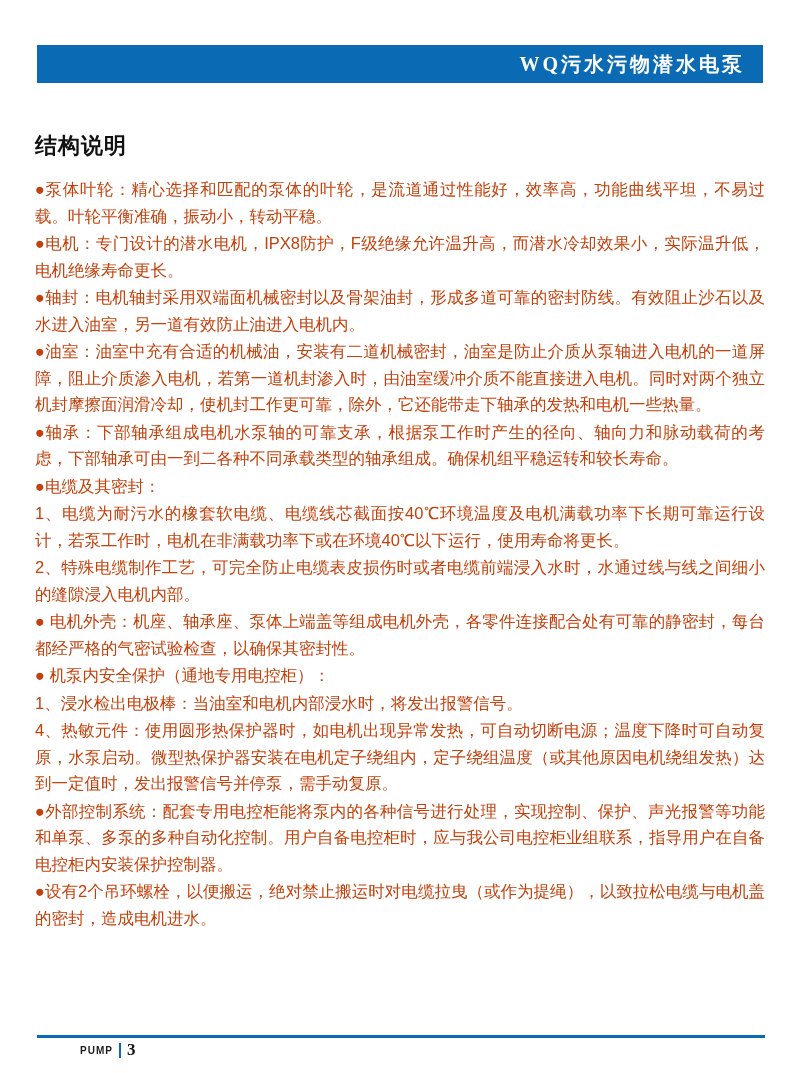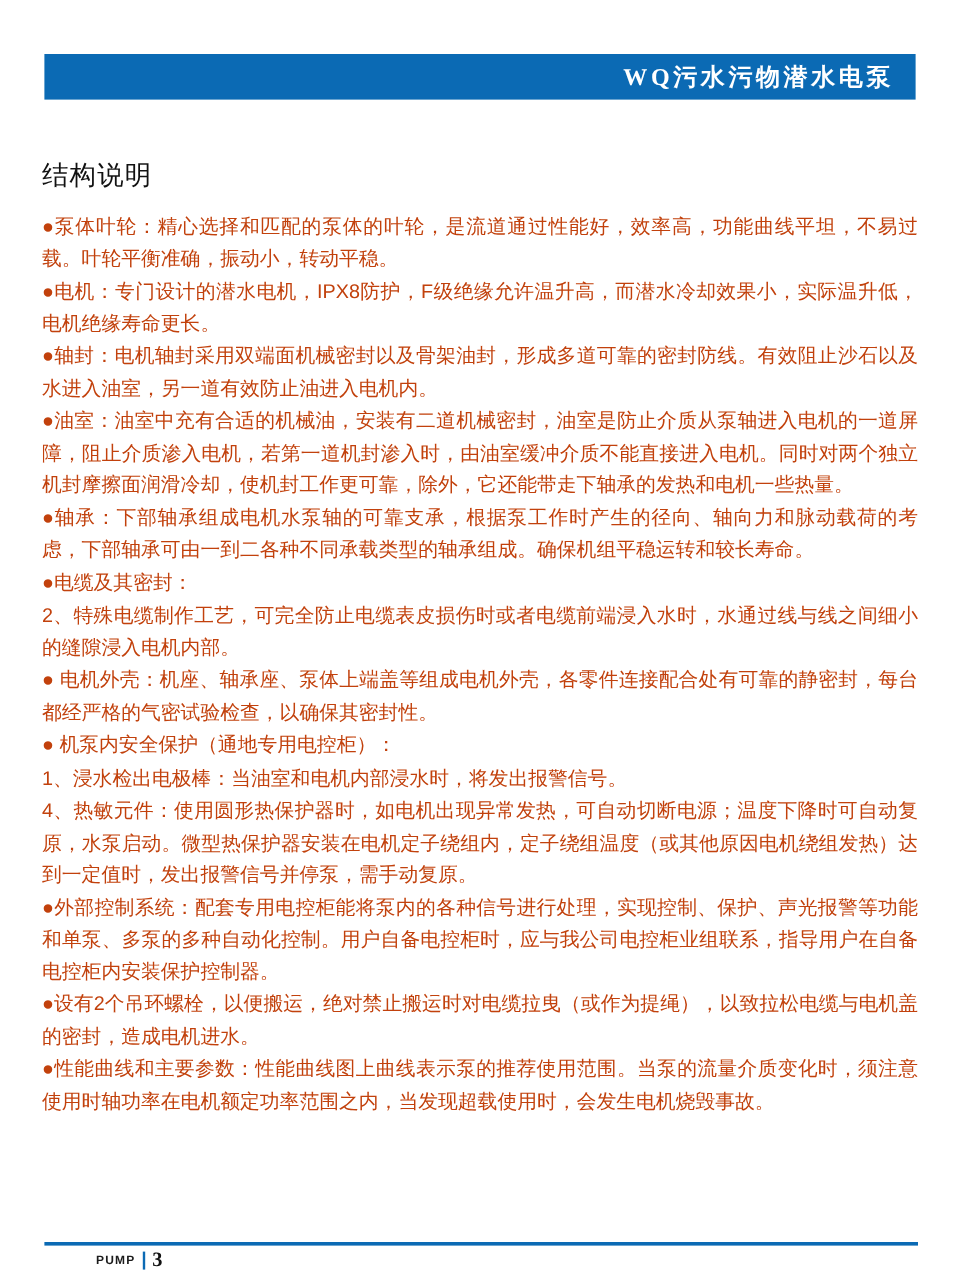--- a/index.html
+++ b/index.html
@@ -34,21 +34,21 @@
     white-space: nowrap;
   }
   .content {
     position: absolute;
     left: 35px;
     top: 131px;
     width: 730px;
   }
   .page-title {
     font-size: 22px;
-    font-weight: normal;
+    font-weight: bold;
     color: #111111;
     margin: 0 0 15px 0;
     letter-spacing: 1px;
   }
   .para {
     font-size: 16.5px;
     line-height: 26.5px;
     margin: 0 0 1px 0;
     text-align: justify;
     color: #c2410c;
@@ -99,28 +99,28 @@
 
   <div class="content">
     <h1 class="page-title">结构说明</h1>
     <div>
         <p class="para">●泵体叶轮：精心选择和匹配的泵体的叶轮，是流道通过性能好，效率高，功能曲线平坦，不易过载。叶轮平衡准确，振动小，转动平稳。</p>
         <p class="para">●电机：专门设计的潜水电机，IPX8防护，F级绝缘允许温升高，而潜水冷却效果小，实际温升低，电机绝缘寿命更长。</p>
         <p class="para">●轴封：电机轴封采用双端面机械密封以及骨架油封，形成多道可靠的密封防线。有效阻止沙石以及水进入油室，另一道有效防止油进入电机内。</p>
         <p class="para">●油室：油室中充有合适的机械油，安装有二道机械密封，油室是防止介质从泵轴进入电机的一道屏障，阻止介质渗入电机，若第一道机封渗入时，由油室缓冲介质不能直接进入电机。同时对两个独立机封摩擦面润滑冷却，使机封工作更可靠，除外，它还能带走下轴承的发热和电机一些热量。</p>
         <p class="para">●轴承：下部轴承组成电机水泵轴的可靠支承，根据泵工作时产生的径向、轴向力和脉动载荷的考虑，下部轴承可由一到二各种不同承载类型的轴承组成。确保机组平稳运转和较长寿命。</p>
         <p class="para">●电缆及其密封：</p>
+        <p class="para">1、电缆为耐污水的橡套软电缆、电缆线芯截面按40℃环境温度及电机满载功率下长期可靠运行设计，若泵工作时，电机在非满载功率下或在环境40℃以下运行，使用寿命将更长。</p>
         <p class="para">2、特殊电缆制作工艺，可完全防止电缆表皮损伤时或者电缆前端浸入水时，水通过线与线之间细小的缝隙浸入电机内部。</p>
         <p class="para">● 电机外壳：机座、轴承座、泵体上端盖等组成电机外壳，各零件连接配合处有可靠的静密封，每台都经严格的气密试验检查，以确保其密封性。</p>
         <p class="para">● 机泵内安全保护（通地专用电控柜）：</p>
         <p class="para">1、浸水检出电极棒：当油室和电机内部浸水时，将发出报警信号。</p>
         <p class="para">4、热敏元件：使用圆形热保护器时，如电机出现异常发热，可自动切断电源；温度下降时可自动复原，水泵启动。微型热保护器安装在电机定子绕组内，定子绕组温度（或其他原因电机绕组发热）达到一定值时，发出报警信号并停泵，需手动复原。</p>
         <p class="para">●外部控制系统：配套专用电控柜能将泵内的各种信号进行处理，实现控制、保护、声光报警等功能和单泵、多泵的多种自动化控制。用户自备电控柜时，应与我公司电控柜业组联系，指导用户在自备电控柜内安装保护控制器。</p>
         <p class="para">●设有2个吊环螺栓，以便搬运，绝对禁止搬运时对电缆拉曳（或作为提绳），以致拉松电缆与电机盖的密封，造成电机进水。</p>
-        <p class="para">●性能曲线和主要参数：性能曲线图上曲线表示泵的推荐使用范围。当泵的流量介质变化时，须注意使用时轴功率在电机额定功率范围之内，当发现超载使用时，会发生电机烧毁事故。</p>
       </div>
   </div>
 
   <div class="footer-rule"></div>
 
   <div class="footer-meta">
     <span class="footer-brand">PUMP</span>
     <span class="footer-divider"></span>
     <span class="footer-page">3</span>
   </div>

